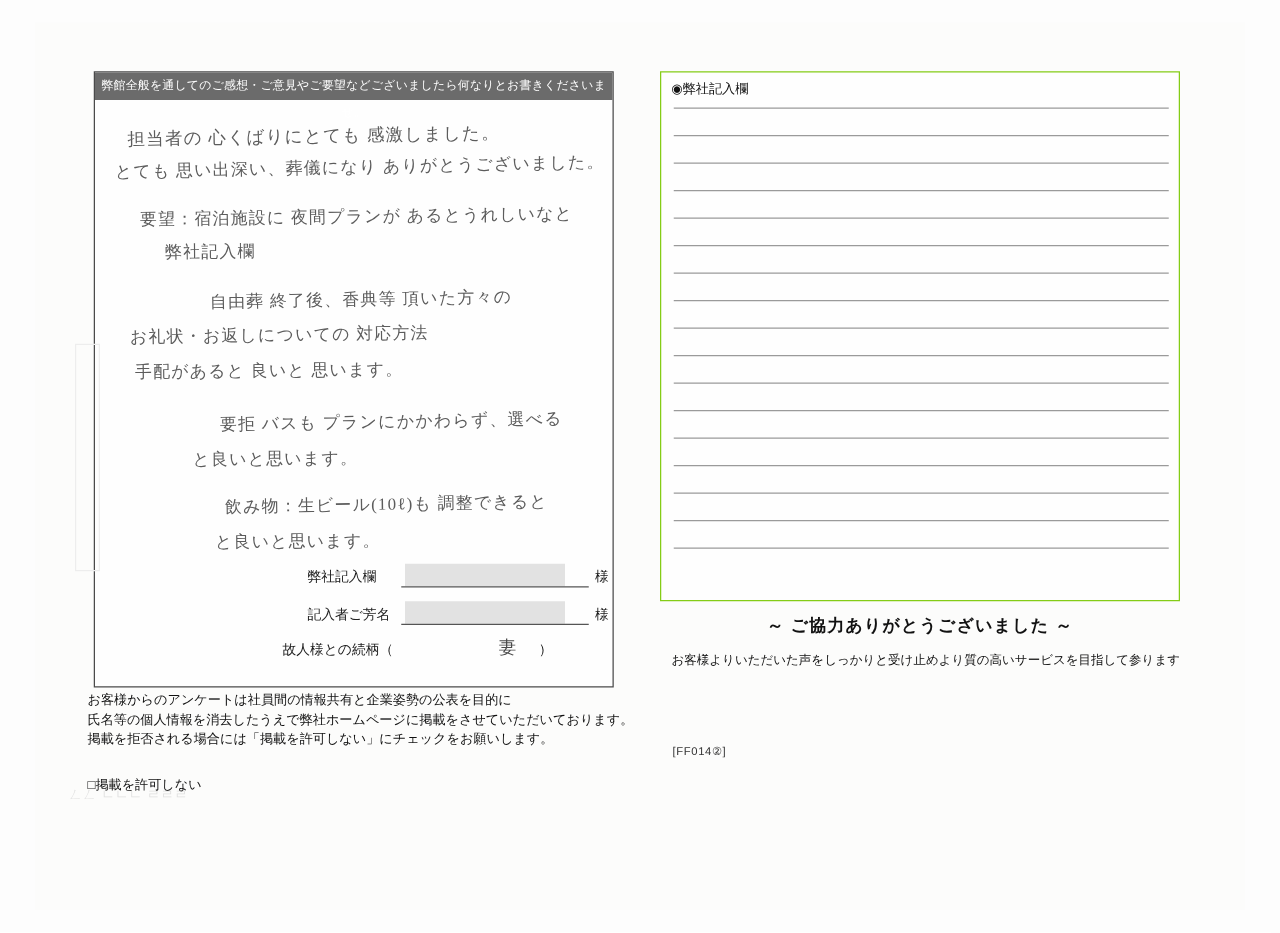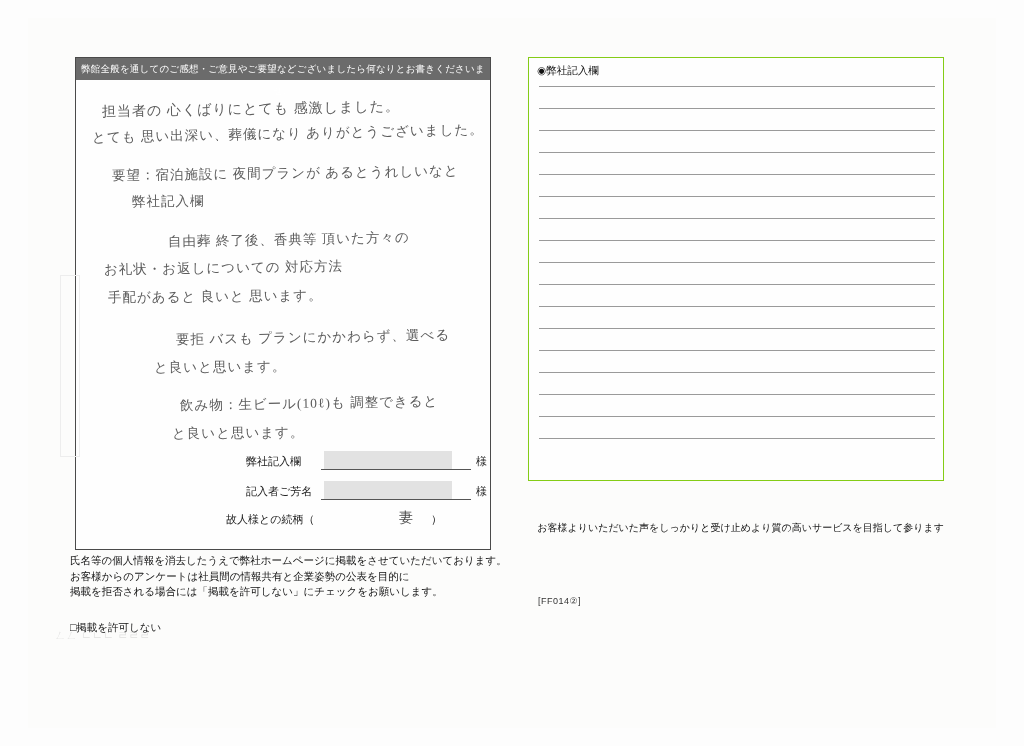--- a/index.html
+++ b/index.html
@@ -304,25 +304,26 @@
       <div class="rule" style="top:220px;"></div>
       <div class="rule" style="top:242px;"></div>
       <div class="rule" style="top:264px;"></div>
       <div class="rule" style="top:286px;"></div>
       <div class="rule" style="top:308px;"></div>
       <div class="rule" style="top:330px;"></div>
       <div class="rule" style="top:352px;"></div>
     </div>
   </div>
 
+  <div class="thanks">～ ご協力ありがとうございました ～</div>
   <div class="thanks-sub">お客様よりいただいた声をしっかりと受け止めより質の高いサービスを目指して参ります</div>
 
   <div class="footer-note">
+    <div>お客様からのアンケートは社員間の情報共有と企業姿勢の公表を目的に</div>
     <div>氏名等の個人情報を消去したうえで弊社ホームページに掲載をさせていただいております。</div>
-    <div>お客様からのアンケートは社員間の情報共有と企業姿勢の公表を目的に</div>
     <div>掲載を拒否される場合には「掲載を許可しない」にチェックをお願いします。</div>
   </div>
   <div class="consent">□掲載を許可しない</div>
 
   <div class="form-code">[FF014②]</div>
 
 
   <div class="ghost" style="left:55px; top:628px;">ㄥㄥ  ㄴㄴㄴ  ㄹㄹㄹ</div>
   <div class="ghost-panel" style="left:60px; top:275px; width:18px; height:180px;"></div>
 </div>

